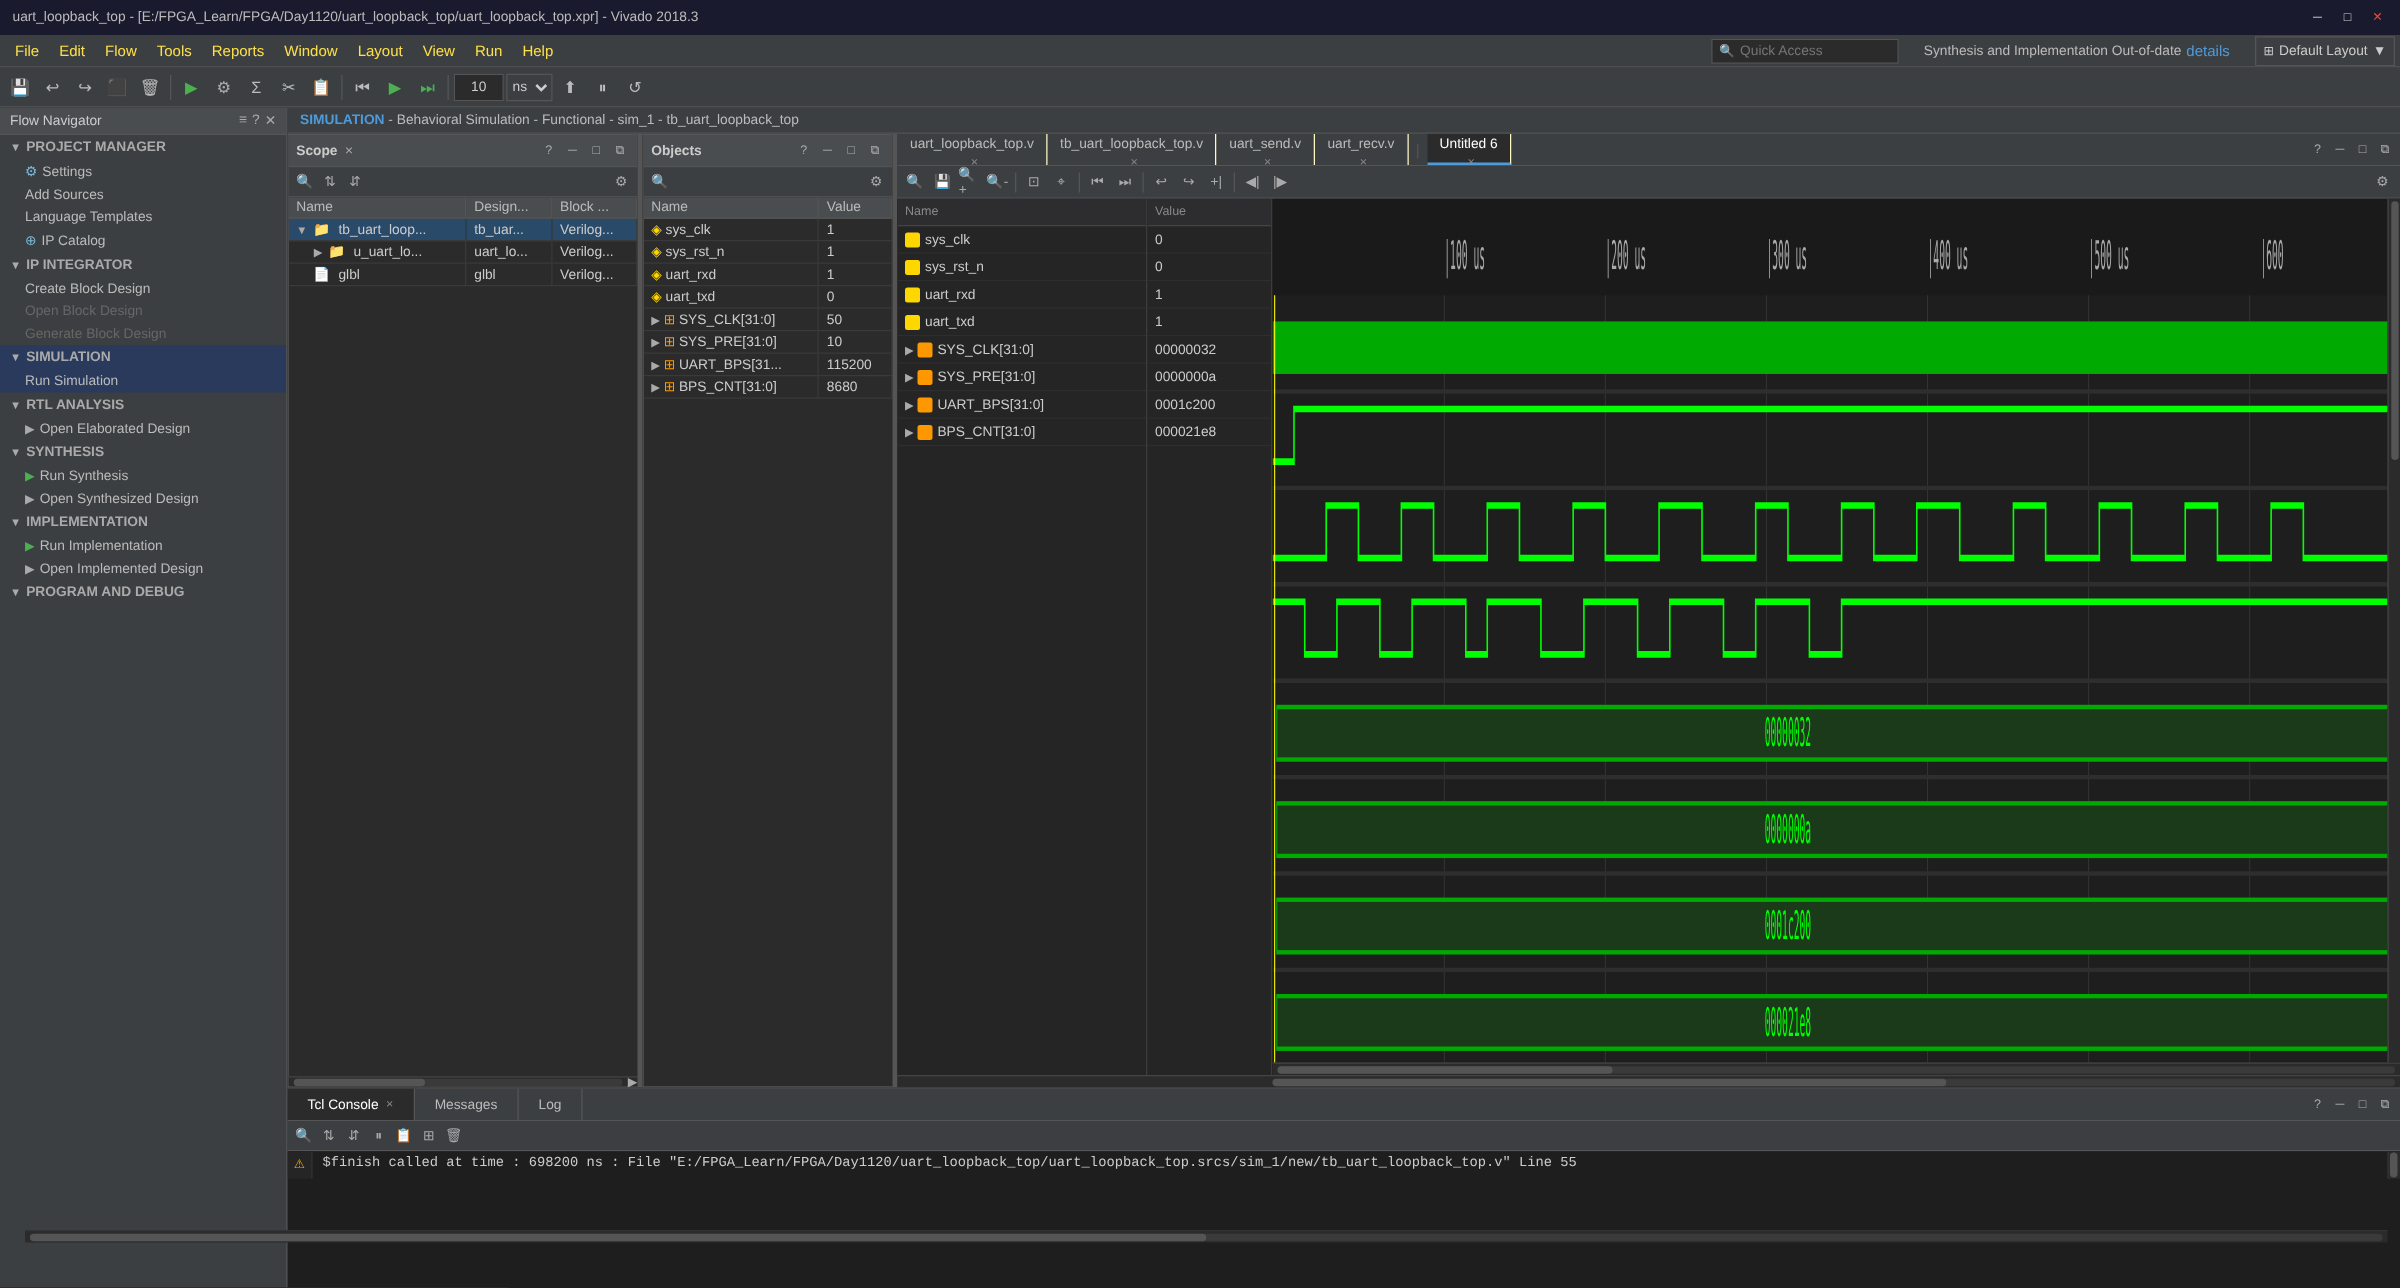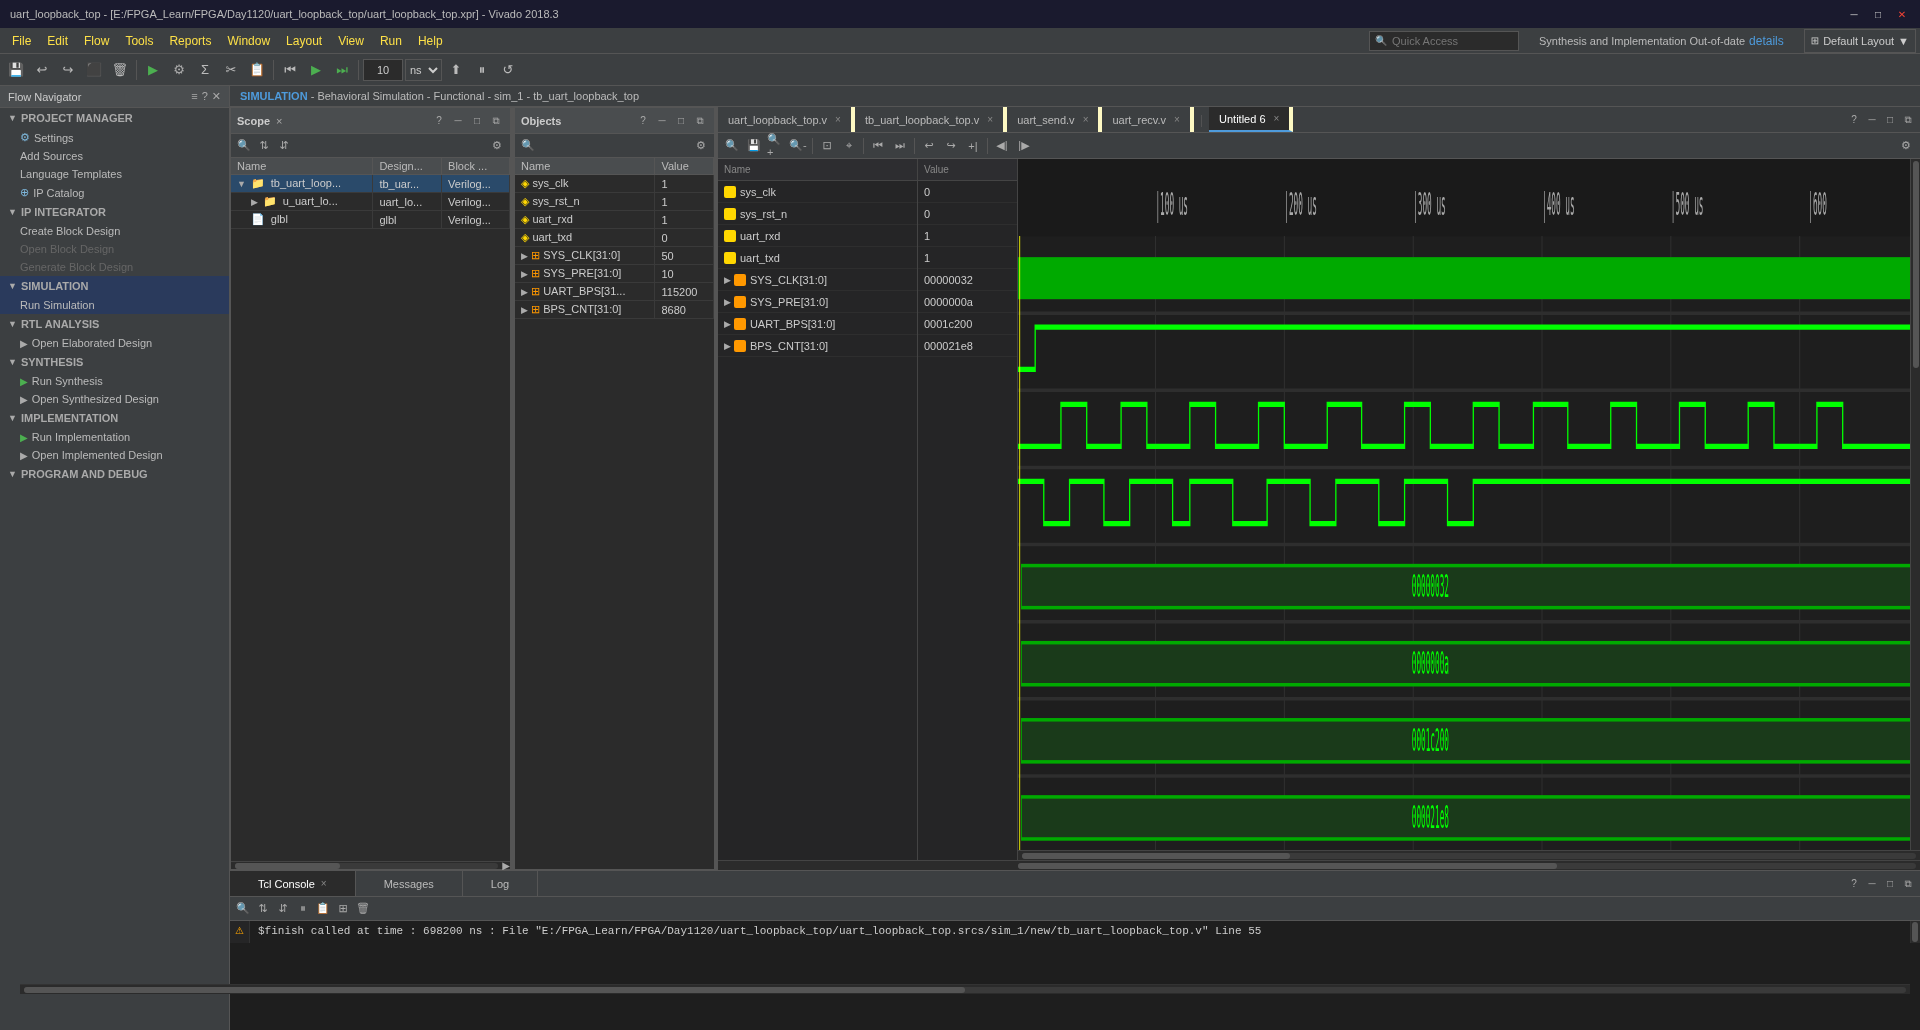--- a/index.html
+++ b/index.html
@@ -77,41 +77,41 @@
     .file-icon { color: #7eaadc; margin-right: 3px; }
     .expand-arrow { color: #aaa; margin-right: 2px; font-size: 9px; }
 
     
     .obj-row-expand { color: #aaa; font-size: 9px; margin-right: 3px; cursor: pointer; }
     .sig-icon { color: #ffd700; margin-right: 3px; }
     .sig-icon-bus { color: #ff9800; margin-right: 3px; }
 
     
     #waveform-tabs { display: flex; align-items: center; background: #3c3f41; border-bottom: 1px solid #555; height: 26px; overflow: hidden; }
-    .wave-tab { padding: 2px 10px; font-size: 11px; color: #bbb; cursor: pointer; border-right: 4px solid #fef9c3; display: flex; align-items: center; gap: 4px; white-space: nowrap; height: 100%; }
+    .wave-tab { padding: 2px 10px; font-size: 11px; color: #bbb; cursor: pointer; border-right: 1px solid #fef9c3; display: flex; align-items: center; gap: 4px; white-space: nowrap; height: 100%; flex-direction: column; }
     .wave-tab.active { background: #2b2b2b; color: #fff; border-bottom: 2px solid #4e9bdc; }
     .wave-tab .tab-close { cursor: pointer; color: #888; font-size: 10px; margin-left: 4px; }
     .wave-tab-icons { margin-left: auto; display: flex; gap: 2px; padding: 0 4px; }
 
     
     #waveform-content { flex: 1; display: flex; background: #1e1e1e; overflow: hidden; }
     #waveform-names { width: 200px; background: #252526; border-right: 1px solid #444; overflow: hidden; }
     #waveform-values { width: 100px; background: #252526; border-right: 1px solid #444; overflow: hidden; }
     #waveform-signals { flex: 1; background: #1e1e1e; overflow: hidden; position: relative; }
 
     .wf-header { height: 22px; background: #2d2d30; border-bottom: 1px solid #444; display: flex; align-items: center; padding: 0 6px; font-size: 10px; color: #888; }
     .wf-row { height: 22px; display: flex; align-items: center; padding: 0 6px; border-bottom: 1px solid #2e2e2e; font-size: 11px; color: #ccc; }
     .wf-row .sig-indicator { width: 12px; height: 12px; margin-right: 4px; border-radius: 2px; }
     .sig-yellow { background: #ffd700; }
     .sig-orange { background: #ff9800; }
 
     
     #bottom-panels { height: 160px; border-top: 1px solid #555; display: flex; flex-direction: column; }
     #tcl-tabs { display: flex; align-items: center; background: #3c3f41; border-bottom: 1px solid #555; height: 26px; }
-    .tcl-tab { padding: 2px 28px; font-size: 11px; color: #bbb; cursor: pointer; border-right: 1px solid #555; height: 100%; display: flex; align-items: center; }
+    .tcl-tab { padding: 2px 16px; font-size: 11px; color: #bbb; cursor: pointer; border-right: 1px solid #555; height: 100%; display: flex; align-items: center; }
     .tcl-tab.active { background: #2b2b2b; color: #fff; }
     .tcl-tab .tab-close { cursor: pointer; color: #888; font-size: 10px; margin-left: 6px; }
     #tcl-content { flex: 1; background: #1e1e1e; overflow: auto; }
     #tcl-toolbar { display: flex; align-items: center; padding: 2px 4px; gap: 2px; background: #3c3f41; border-bottom: 1px solid #555; height: 24px; }
     #tcl-messages { padding: 4px 8px; font-size: 11px; color: #ccc; font-family: 'Courier New', monospace; }
     #tcl-input-row { display: flex; align-items: center; border-top: 1px solid #444; padding: 2px 4px; background: #252526; }
     #tcl-input { flex: 1; background: transparent; border: none; color: #ccc; font-size: 11px; font-family: 'Courier New', monospace; outline: none; padding: 2px; }
 
     
     ::-webkit-scrollbar { width: 8px; height: 8px; }

